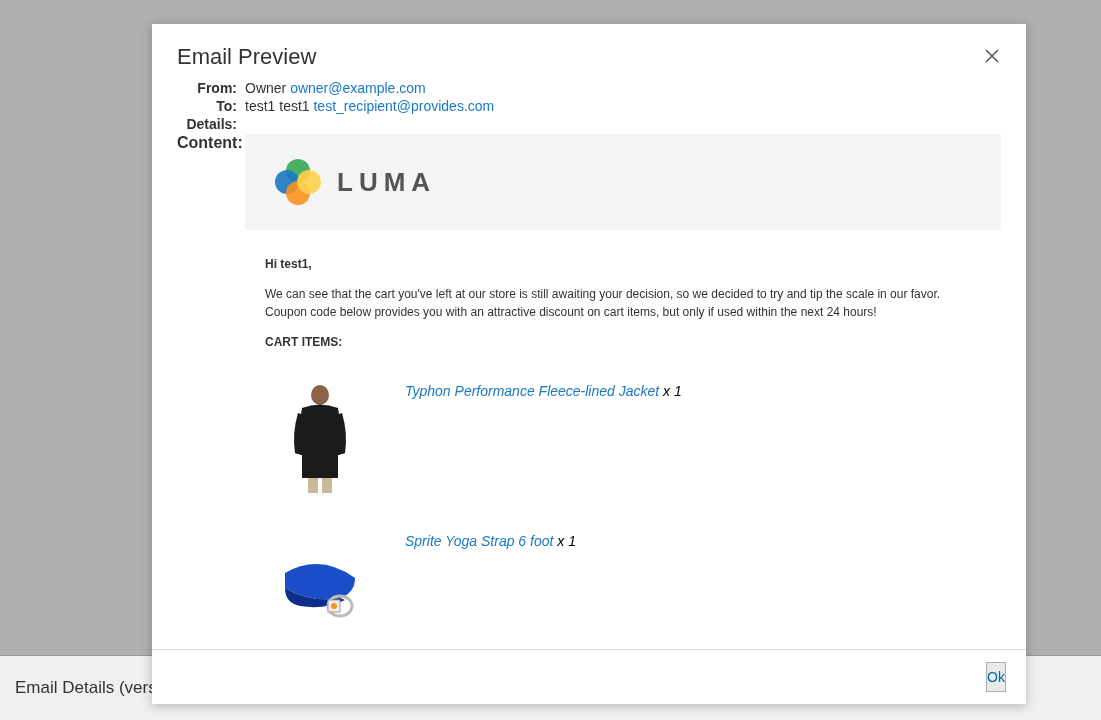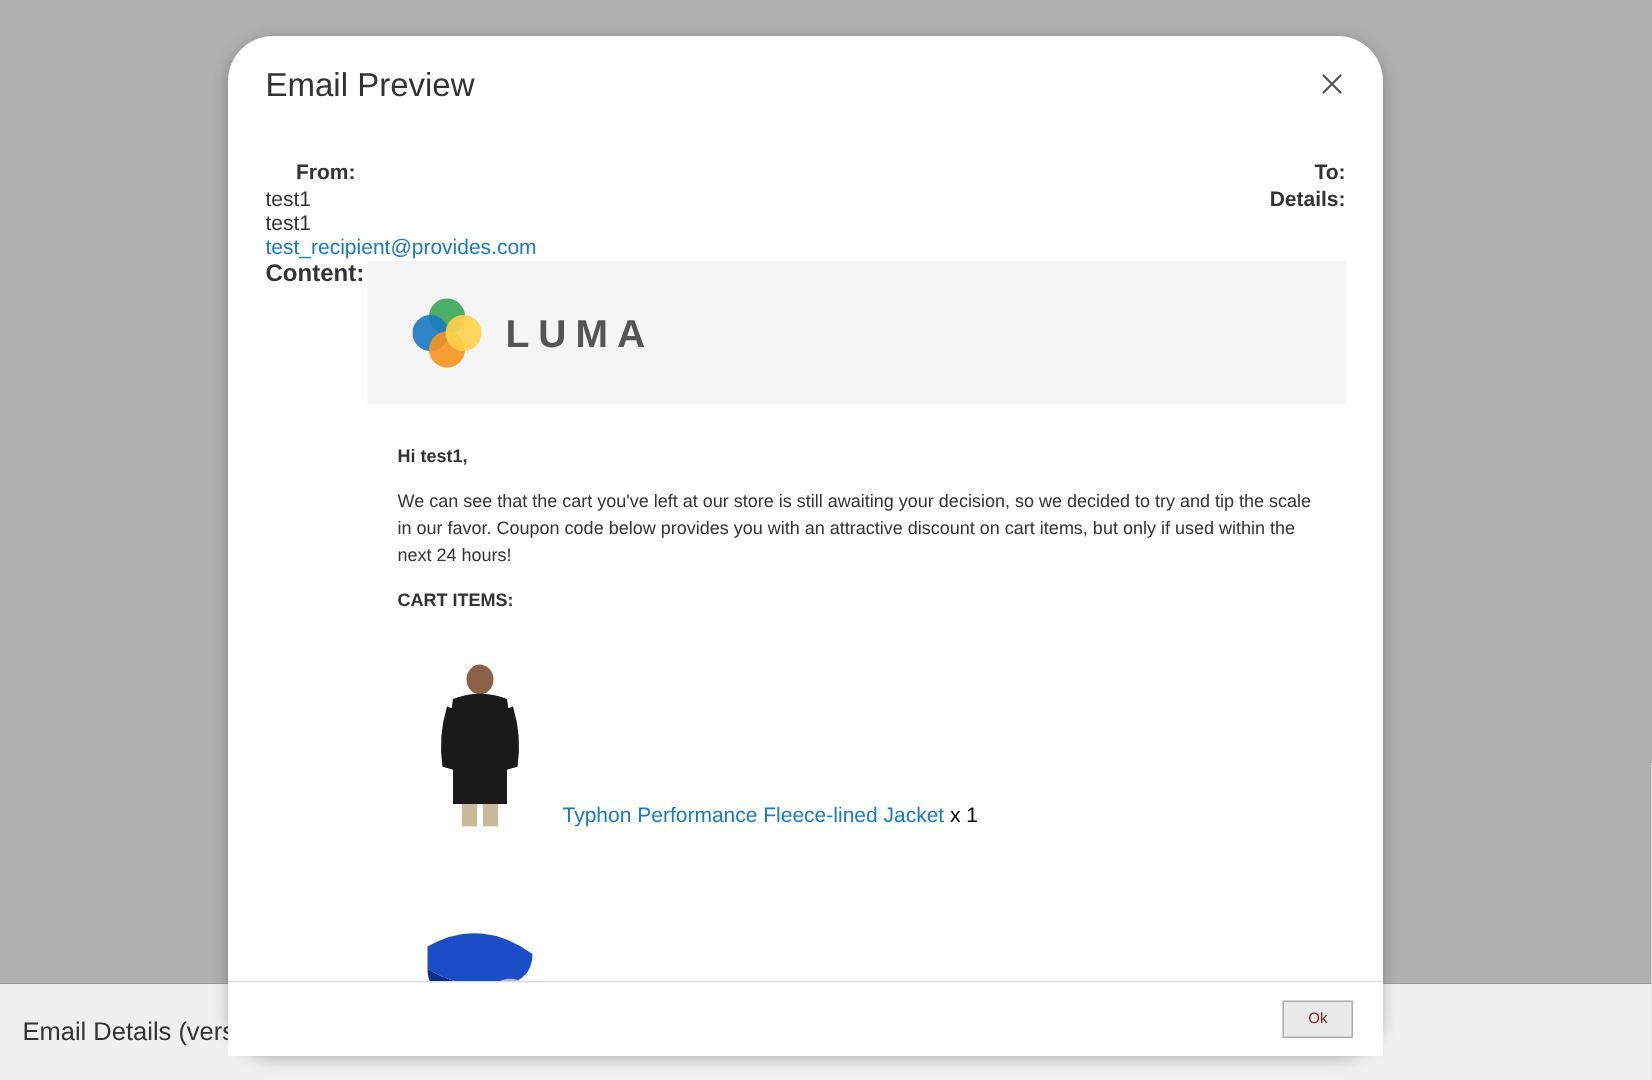--- a/index.html
+++ b/index.html
@@ -22,27 +22,26 @@
       display: flex;
       align-items: center;
       padding-left: 15px;
       color: #333;
       font-size: 17px;
     }
     .modal {
       position: absolute;
       top: 24px;
       left: 152px;
-      width: 770px;
+      width: 874px;
       height: 680px;
       background: #fff;
       box-shadow: 0 2px 10px rgba(0,0,0,0.25);
       display: flex;
       flex-direction: column;
-      border-radius: 30px;
     }
     .modal-header {
       padding: 20px 25px 10px 25px;
       position: relative;
     }
     .modal-title {
       font-size: 22px;
       font-weight: 400;
       color: #333;
     }
@@ -72,21 +71,20 @@
     .modal-body::-webkit-scrollbar-button { background: #eee; height: 16px; border: 1px solid #ccc; }
     .modal-body::-webkit-scrollbar-button:vertical:start:decrement { display: block; }
     .modal-body::-webkit-scrollbar-button:vertical:end:increment { display: block; }
 
     .meta-table {
       display: grid;
       grid-template-columns: 60px 1fr;
       column-gap: 8px;
       row-gap: 2px;
       font-size: 14px;
-      margin-top: 26px;
     }
     .meta-label { text-align: right; font-weight: 700; color: #333; }
     .meta-value { color: #333; }
     .link { color: #1979c3; text-decoration: none; cursor: pointer; }
     .email-content {
       margin-top: 2px;
       display: grid;
       grid-template-columns: 60px 1fr;
       column-gap: 8px;
     }
@@ -114,44 +112,46 @@
       letter-spacing: 6px;
       color: #555;
       font-weight: 700;
     }
     .email-text { padding: 25px 20px 0 20px; font-size: 12px; color: #333; line-height: 1.5; }
     .email-text p { margin-bottom: 12px; }
     .email-text strong { font-weight: 700; }
     .cart-items { padding: 5px 20px; }
     .cart-row {
       display: flex;
-      align-items: flex-end;
+      align-items: flex-start;
+      gap: 30px;
       padding: 15px 0 25px 0;
+      font-style: italic;
     }
     .cart-img {
       width: 110px;
       height: 110px;
       display: flex;
       align-items: center;
       justify-content: center;
     }
     .cart-desc { font-size: 14px; }
     .modal-footer {
       border-top: 1px solid #e0e0e0;
       padding: 12px 20px;
       display: flex;
       justify-content: flex-end;
       background: #fff;
     }
     .ok-btn {
       background: #eaeaea;
       border: 1px solid #adadad;
-      color: #7f1d1d;
-      font-size: 10px;
-      padding: 6px 16px;
+      color: #0369a1;
+      font-size: 14px;
+      padding: 6px 0;
       cursor: pointer;
     }
     
     .jacket-svg { width: 80px; height: 110px; }
     
     .strap-svg { width: 100px; height: 80px; }
   </style>
 </head>
 <body>
 
@@ -166,20 +166,24 @@
     <div class="close-btn">
       <svg viewBox="0 0 24 24" fill="none">
           <path d="M4 4 L20 20 M20 4 L4 20"></path>
         </svg>
     </div>
   </div>
 
   <div class="modal-body">
     <div class="meta-table">
       <div class="meta-label">From:</div>
+      <div class="meta-value">
+        <span>Owner</span>
+        <a class="link">owner@example.com</a>
+      </div>
       <div class="meta-label">To:</div>
       <div class="meta-value">
         <span>test1 test1</span>
         <a class="link">test_recipient@provides.com</a>
       </div>
       <div class="meta-label">Details:</div>
     </div>
 
     <div class="email-content">
       <div class="meta-label">Content:</div>

